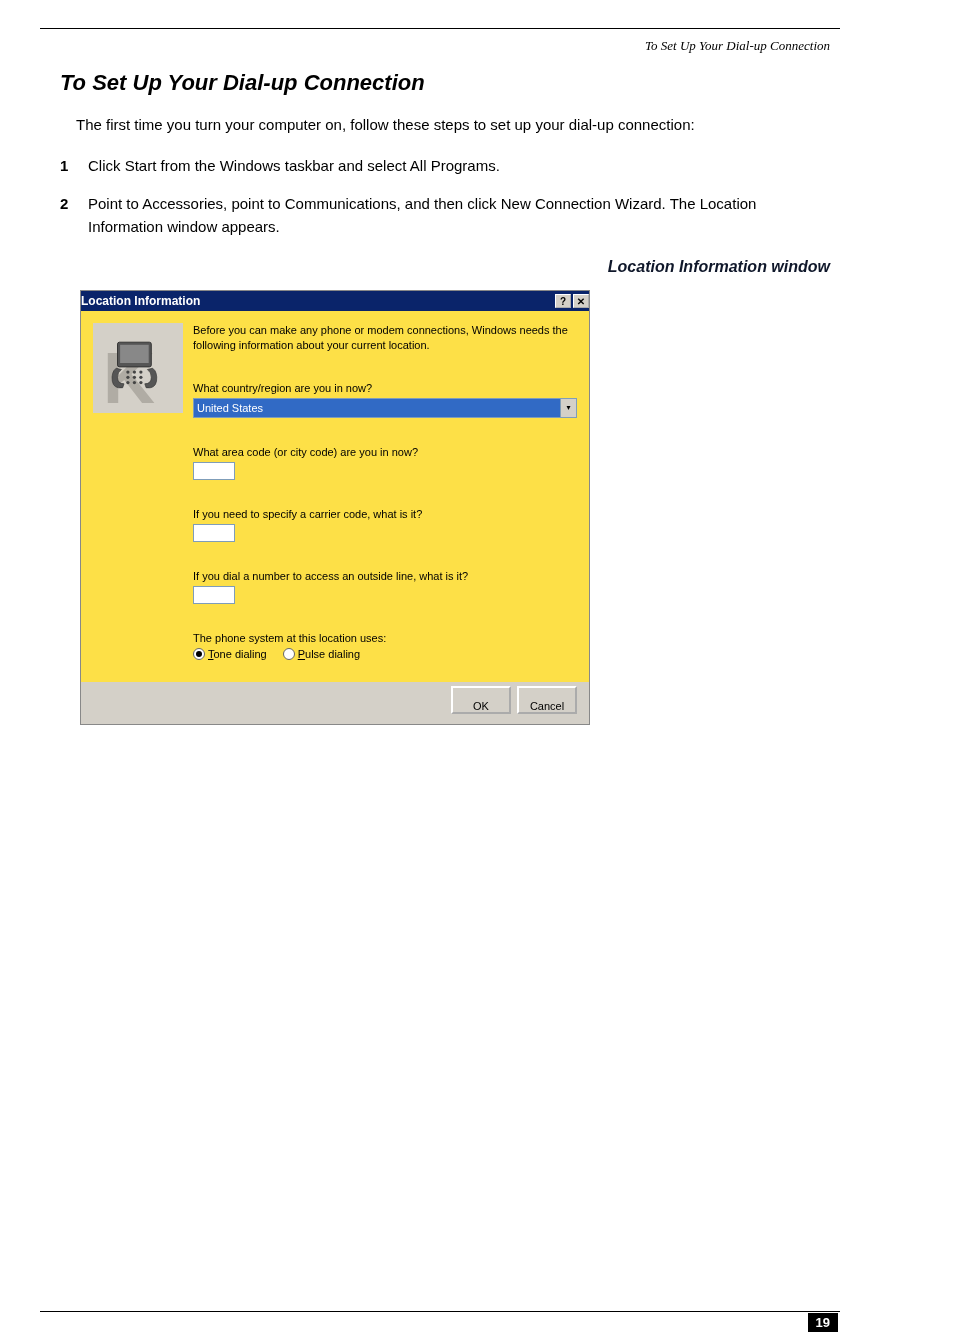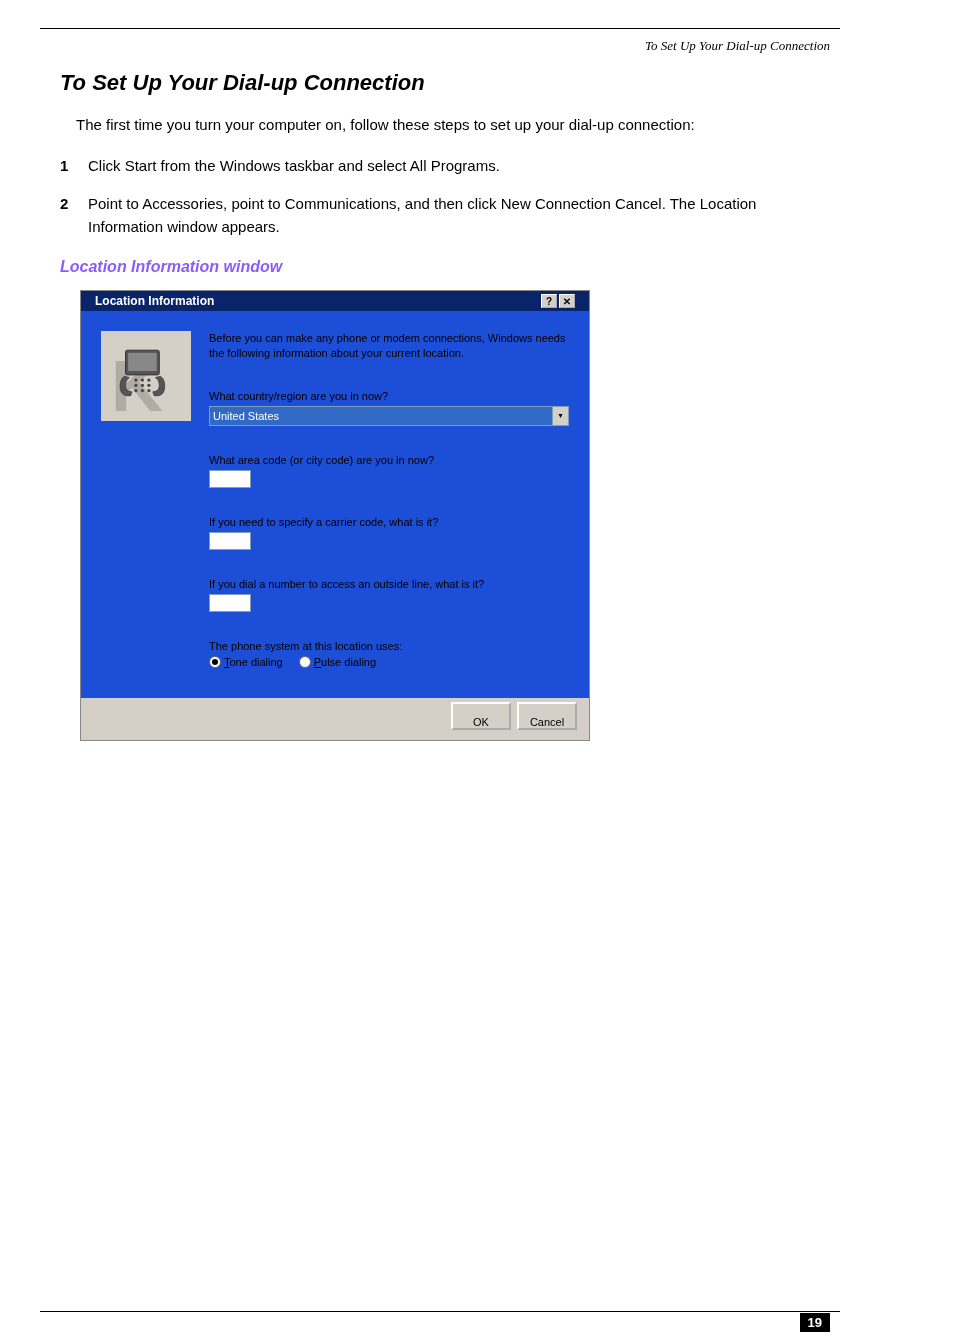--- a/index.html
+++ b/index.html
@@ -92,40 +92,41 @@
       flex: 1;
     }
 
     
     .subsection-title {
       font-family: Arial, Helvetica, sans-serif;
       font-size: 16px;
       font-weight: bold;
       font-style: italic;
       margin-bottom: 14px;
-      color: #8b5cf6;
+      color: #0f172a;
+      text-align: right;
     }
 
     
     .dialog-container {
       margin-left: 20px;
       border: 1px solid #888;
       background: #d4d0c8;
       width: 510px;
       padding: 0;
     }
 
     
     .dialog-titlebar {
       background: #0a246a;
       color: #fff;
       display: flex;
       align-items: center;
       justify-content: space-between;
-      padding: 3px 14px;
+      padding: 3px 0;
       font-family: "Tahoma", Arial, sans-serif;
       font-size: 12px;
       font-weight: bold;
     }
 
     .dialog-titlebar-title {
       color: #fff;
     }
 
     .dialog-titlebar-buttons {
@@ -143,23 +144,23 @@
       align-items: center;
       justify-content: center;
       cursor: pointer;
       font-weight: bold;
       color: #000;
     }
 
     
     .dialog-body {
       display: flex;
-      padding: 20px;
-      background: #1d4ed8;
-      gap: 18px;
+      padding: 12px;
+      background: #fde047;
+      gap: 10px;
     }
 
     
     .dialog-icon {
       width: 90px;
       height: 90px;
       flex-shrink: 0;
       position: relative;
       overflow: hidden;
     }
@@ -295,21 +296,21 @@
       left: 40px;
       right: 40px;
       height: 1px;
       background: #000;
     }
 
     
     .page-number {
       position: absolute;
       bottom: 8px;
-      right: 50px;
+      right: 42px;
       background: #000;
       color: #fff;
       font-family: Arial, Helvetica, sans-serif;
       font-size: 13px;
       font-weight: bold;
       padding: 2px 8px;
     }
   </style>
 </head>
 <body>
@@ -328,21 +329,21 @@
 
     <p class="body-text">The first time you turn your computer on, follow these steps to set up your dial-up connection:</p>
 
     <div class="numbered-list">
       <div class="list-item">
         <span class="list-num">1</span>
         <span class="list-text">Click Start from the Windows taskbar and select All Programs.</span>
       </div>
       <div class="list-item">
         <span class="list-num">2</span>
-        <span class="list-text">Point to Accessories, point to Communications, and then click New Connection Cancel. The Location Information window appears.</span>
+        <span class="list-text">Point to Accessories, point to Communications, and then click New Connection Wizard. The Location Information window appears.</span>
       </div>
     </div>
 
     <h2 class="subsection-title">Location Information window</h2>
 
     <div class="dialog-container">
 
       <div class="dialog-titlebar">
         <span class="dialog-titlebar-title">Location Information</span>
         <div class="dialog-titlebar-buttons">

